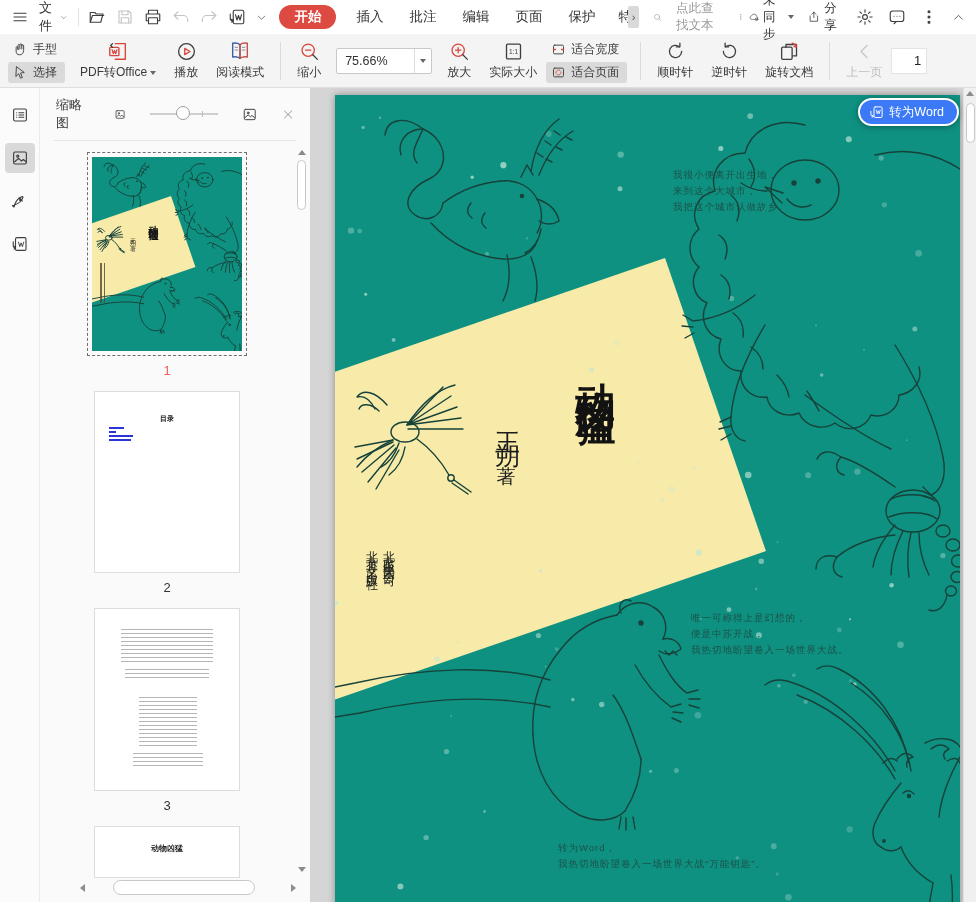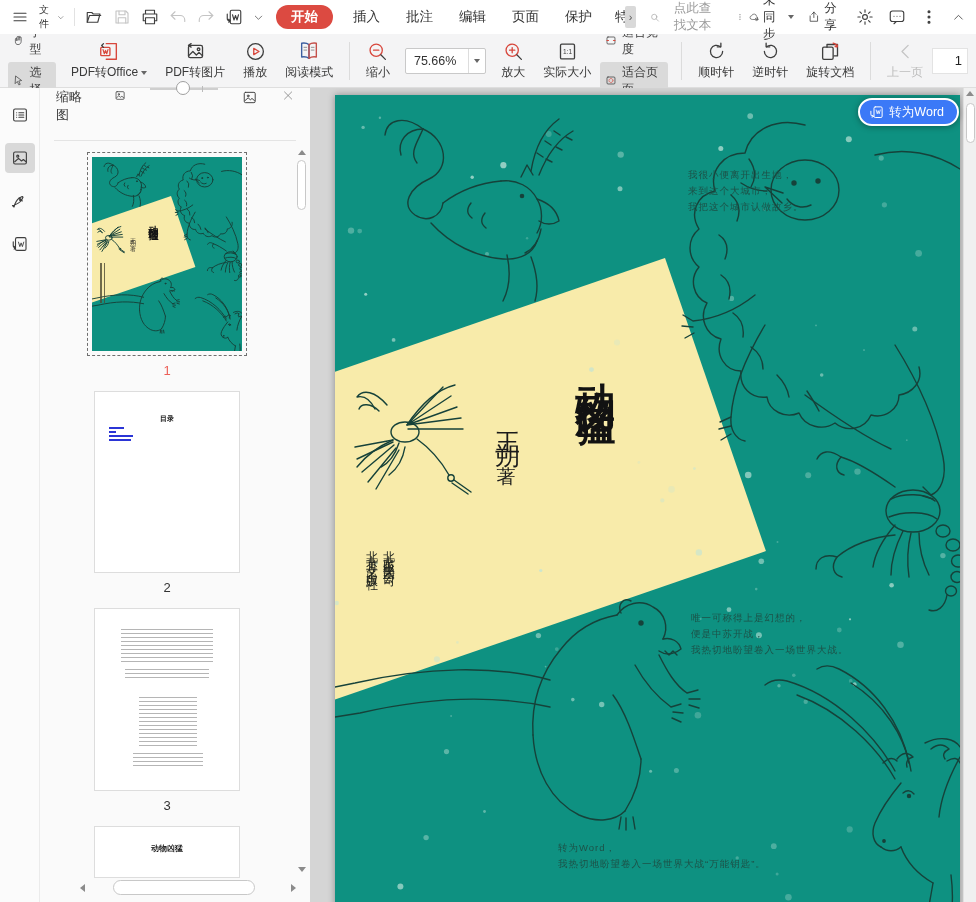--- a/index.html
+++ b/index.html
@@ -5,21 +5,21 @@
   * { margin:0; padding:0; box-sizing:border-box; }
   html,body { width:976px; height:902px; overflow:hidden; background:#fff;
     font-family:"Liberation Sans","DejaVu Sans",sans-serif; -webkit-font-smoothing:antialiased; }
   svg.ic { width:18px; height:18px; stroke:#3e3e3e; fill:none; stroke-width:1.5;
     stroke-linecap:round; stroke-linejoin:round; display:block; }
   .dis svg.ic { stroke:#c4c4c4; }
   .dis { color:#bdbdbd !important; }
 
   
   .titlebar { height:34px; display:flex; align-items:center; padding:0 6px; background:#fff; position:relative; }
-  .tb-btn { height:26px; display:flex; align-items:center; gap:4px; padding:0 5px; border-radius:3px; color:#333; font-size:10px; }
+  .tb-btn { height:26px; display:flex; align-items:center; gap:4px; padding:0 5px; border-radius:3px; color:#333; font-size:13px; }
   .vline { width:1px; height:18px; background:#e2e2e2; margin:0 5px; }
   .tab { font-size:13.5px; color:#333; padding:0 13px; line-height:34px; white-space:nowrap; }
   .tab.active { background:#dc4a41; color:#fff; line-height:24px; height:24px; border-radius:13px;
     padding:0 15px; margin:0 7px; font-weight:bold; }
   .tab-cut { width:24px; overflow:hidden; padding:0 0 0 10px; }
   .tab-more { width:15px; height:22px; background:#d9d9d9; display:flex; align-items:center; justify-content:center; border-radius:2px; color:#555; font-size:11px; }
   .search-box { display:flex; align-items:center; gap:14px; margin-left:14px; color:#9a9a9a; font-size:12.5px; }
   .tb-right { margin-left:auto; display:flex; align-items:center; gap:4px; }
   .tb-right .tb-btn { font-size:12.5px; }
 
@@ -40,21 +40,21 @@
 
   
   .content { display:flex; height:814px; }
   .rail { width:40px; background:#fbfbfb; border-right:1px solid #ebebeb; padding-top:12px;
     display:flex; flex-direction:column; align-items:center; gap:13px; }
   .rail-btn { width:30px; height:30px; border-radius:4px; display:flex; align-items:center; justify-content:center; }
   .rail-btn.sel { background:#d9d9d9; }
 
   
   .panel { width:270px; background:#fafafa; position:relative; }
-  .panel-header { height:52px; display:flex; gap:24px; padding:0 16px; }
+  .panel-header { height:52px; display:flex; align-items:center; gap:24px; padding:0 16px; }
   .panel-title { font-size:13px; color:#3a3a3a; margin-right:2px; }
   .slider { width:84px; height:2px; background:#cfcfcf; position:relative; }
   .slider-knob { position:absolute; left:26px; top:-7px; width:14px; height:14px; border-radius:50%; background:#fff; border:1px solid #9f9f9f; }
   .slider-tick { position:absolute; left:52px; top:-2px; width:1px; height:6px; background:#bbb; }
   .panel-divider { height:1px; background:#e4e4e4; margin:0 14px; }
   .thumb-list { position:absolute; top:64px; left:0; right:16px; bottom:24px; display:flex; flex-direction:column; align-items:center; overflow:hidden; }
   .thumb-sel { border:1px dashed #6f6f6f; padding:4px; background:#fafafa; }
   .thumb-num { font-size:13px; color:#333; margin:7px 0 13px; }
   .thumb-num.red { color:#ec6058; }
   .mini-cover { width:150px; height:194px; background:#0e9181; position:relative; overflow:hidden; }
@@ -363,29 +363,20 @@
       <rect x="3" y="8" width="10" height="9" rx="1" stroke="#d8473c" stroke-width="1.5"></rect>
       <path d="M5.5 10.5l1.4 4.5 1.3-3.6 1.3 3.6 1.4-4.5" stroke="#d8473c" stroke-width="1.3"></path>
       <path d="M6 4l-2 2 2 2" stroke="#3e3e3e" stroke-width="1.4"></path>
     </svg>
     <span style="display:flex;align-items:center;gap:3px">
       <span>PDF转Office</span>
       <span class="caret"></span>
     </span>
   </span>
 
-  <span class="tool-big">
-    <svg class="ic" viewBox="0 0 24 24">
-        <rect x="4" y="5" width="16" height="14" rx="2"></rect>
-        <circle cx="15.5" cy="9.5" r="1.5"></circle>
-        <path d="M4 17l5-5 4 4 3-3 4 4"></path>
-        <path d="M4 5l3-2m-3 2l3 2"></path>
-      </svg>
-    <span>PDF转图片</span>
-  </span>
 
   <span class="tool-big">
     <svg class="ic" viewBox="0 0 24 24">
         <circle cx="12" cy="12" r="9"></circle>
         <path d="M10 8.5l6 3.5-6 3.5z" stroke="#d8473c"></path>
       </svg>
     <span>播放</span>
   </span>
 
   <span class="tool-big">
@@ -691,21 +682,21 @@
             <circle cx="24.7" cy="136.1" r="2.4" fill="#bfe4d9" opacity="0.30" stroke="none"></circle>
             <circle cx="579.8" cy="234.1" r="2.5" fill="#bfe4d9" opacity="0.52" stroke="none"></circle>
             <circle cx="421.2" cy="494.1" r="1.3" fill="#bfe4d9" opacity="0.34" stroke="none"></circle>
             <circle cx="394.0" cy="514.7" r="2.4" fill="#bfe4d9" opacity="0.62" stroke="none"></circle>
             <circle cx="453.4" cy="802.3" r="3.3" fill="#bfe4d9" opacity="0.32" stroke="none"></circle>
             <circle cx="583.6" cy="158.3" r="3.4" fill="#bfe4d9" opacity="0.32" stroke="none"></circle>
           </g>
         <use href="#animals-art" style="stroke-width:1.4px"></use>
       </svg>
 
-      <div class="quote" style="left:353px;top:72px">
+      <div class="quote" style="left:338px;top:72px">
         <div>我很小便离开出生地，</div>
         <div>来到这个大城市，</div>
         <div>我把这个城市认做故乡。</div>
       </div>
       <div class="quote" style="left:356px;top:515px">
         <div>唯一可称得上是幻想的，</div>
         <div>便是中苏开战，</div>
         <div>我热切地盼望卷入一场世界大战。</div>
       </div>
       <div class="quote" style="left:223px;top:745px">

